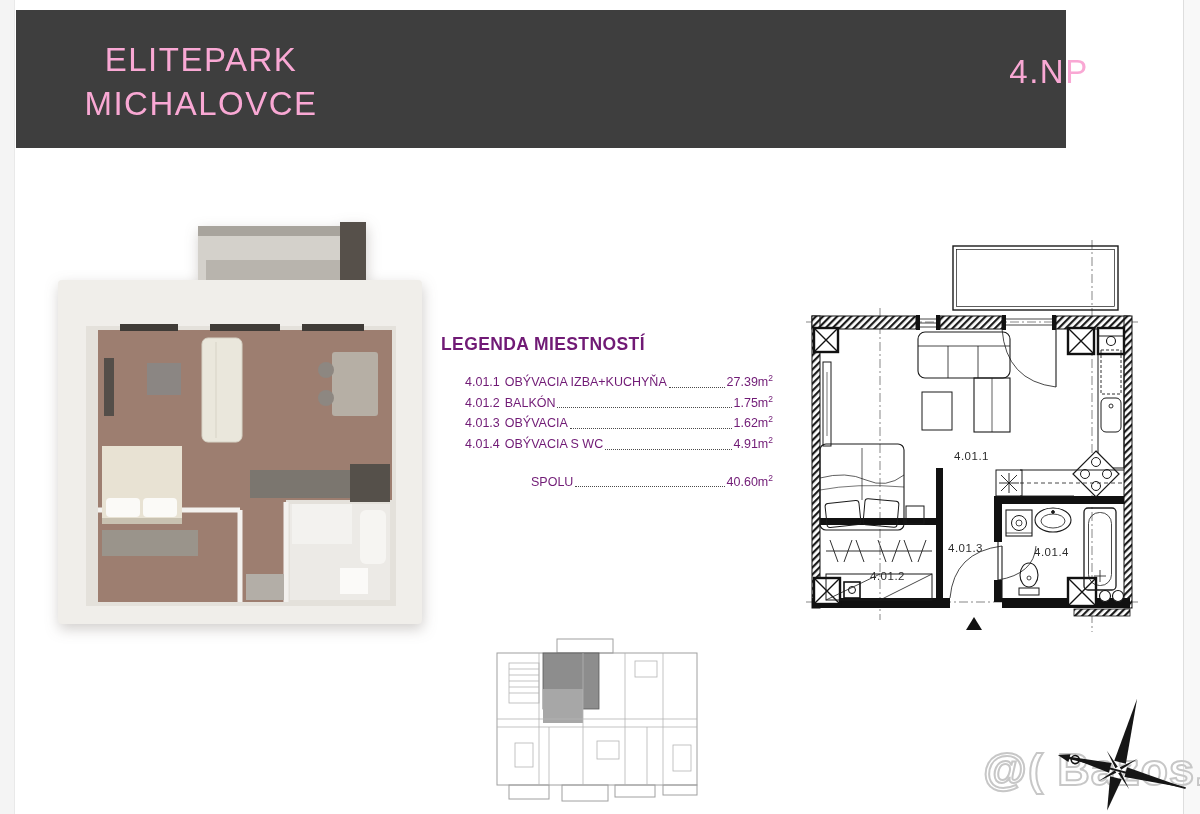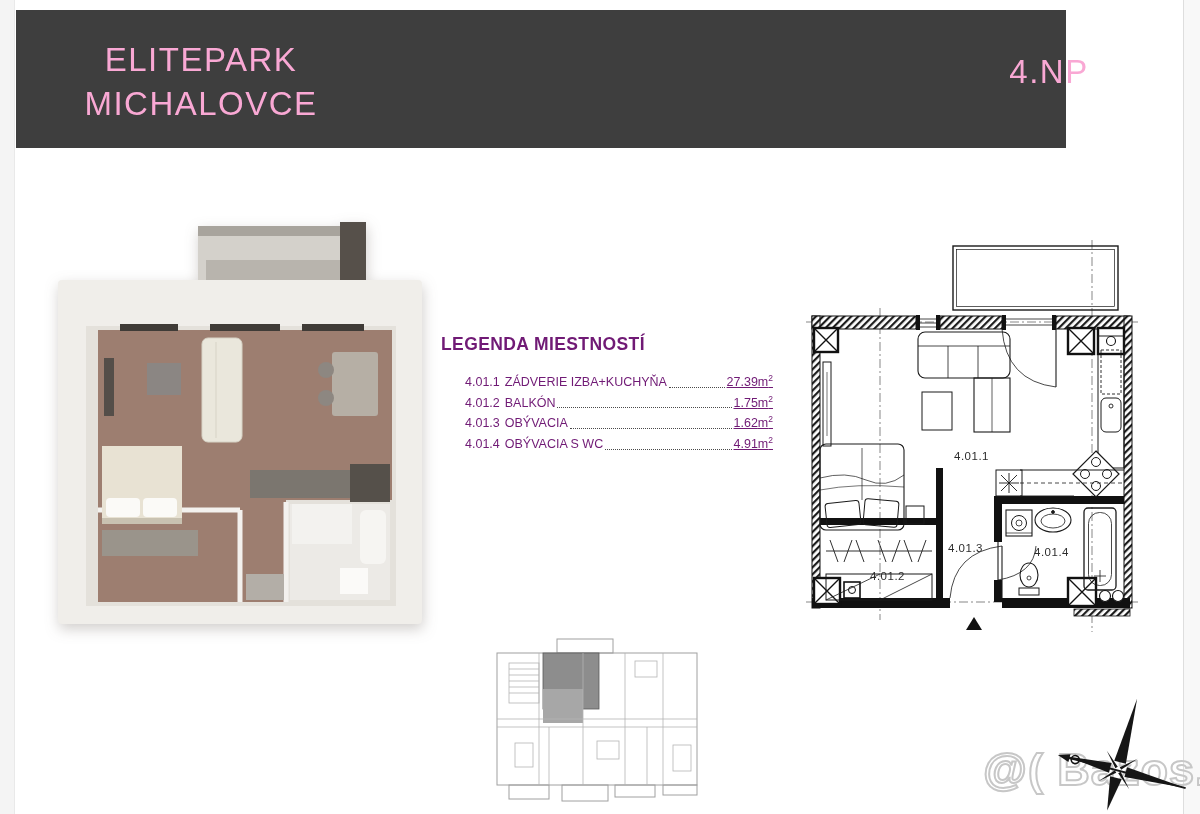--- a/index.html
+++ b/index.html
@@ -12,21 +12,21 @@
   .h-block{position:absolute;text-align:center;font-weight:400;letter-spacing:1.5px;}
   .h-project{left:40px;top:28px;width:290px;font-size:33px;line-height:44px;}
   .h-unit{left:520px;top:30px;width:210px;font-size:33px;line-height:44px;}
   .h-floor{left:928px;top:42px;width:210px;font-size:33px;line-height:40px;}
   .legend{left:428px;top:334px;width:332px;color:#701a75;margin-left:13px;}
   .legend-title{font-size:17.5px;font-weight:600;letter-spacing:.4px;margin:0 0 15px 0;}
   .lrows{margin-left:24px;}
   .lrow{display:flex;align-items:flex-end;font-size:12.5px;line-height:16.5px;white-space:nowrap;}
   .lrow .code{margin-right:5px;}
   .leader{flex:1;border-bottom:1.6px dotted #4a4a4a;margin:0 2px 3px 2px;min-width:12px;}
-  .val{white-space:nowrap;text-decoration:underline;}
+  .val{white-space:nowrap;}
   .val sup{font-size:8.5px;}
   .lrow-total,.lrow-balcony{margin-left:66px;}
   .lrow-total{margin-top:17px;}
   .lrow-balcony{margin-top:20px;}
   .render3d{left:40px;top:218px;}
   .render3d svg{filter:drop-shadow(1px 5px 7px rgba(70,60,52,.25));}
   .plan2d{left:806px;top:240px;}
   .keyplan{left:487px;top:633px;}
   .compass{left:1040px;top:688px;z-index:3;}
   .watermark{left:983px;top:744px;z-index:2;font-size:45px;font-weight:700;letter-spacing:1px;
@@ -103,41 +103,46 @@
       <rect x="320" y="292" width="26" height="54" rx="6" fill="#f6f5f2"></rect>
       <rect x="252" y="286" width="60" height="40" fill="#f3f2ef"></rect>
     </svg>
   </div>
 
   <div class="abs legend">
     <div class="legend-title">LEGENDA MIESTNOSTÍ</div>
     <div class="lrows">
       <div class="lrow">
         <span class="code">4.01.1</span>
-        <span>ZÁDVERIE IZBA+KUCHYŇA</span>
+        <span>OBÝVACIA IZBA+KUCHYŇA</span>
         <span class="leader"></span>
         <span class="val"><span>27.39</span><span>m</span><sup>2</sup></span>
       </div>
       <div class="lrow">
         <span class="code">4.01.2</span>
         <span>BALKÓN</span>
         <span class="leader"></span>
         <span class="val"><span>1.75</span><span>m</span><sup>2</sup></span>
       </div>
       <div class="lrow">
         <span class="code">4.01.3</span>
         <span>OBÝVACIA</span>
         <span class="leader"></span>
         <span class="val"><span>1.62</span><span>m</span><sup>2</sup></span>
       </div>
       <div class="lrow">
         <span class="code">4.01.4</span>
         <span>OBÝVACIA S WC</span>
         <span class="leader"></span>
         <span class="val"><span>4.91</span><span>m</span><sup>2</sup></span>
+      </div>
+      <div class="lrow lrow-total">
+        <span>SPOLU</span>
+        <span class="leader"></span>
+        <span class="val"><span>40.60</span><span>m</span><sup>2</sup></span>
       </div>
     </div>
   </div>
 
   <div class="abs plan2d">
     <svg width="332" height="392" viewBox="0 0 332 392">
       <defs>
         <pattern id="hx" width="5" height="5" patternUnits="userSpaceOnUse" patternTransform="rotate(45)">
           <rect width="5" height="5" fill="#ffffff"></rect>
           <rect width="2.2" height="5" fill="#1c1c1c"></rect>

